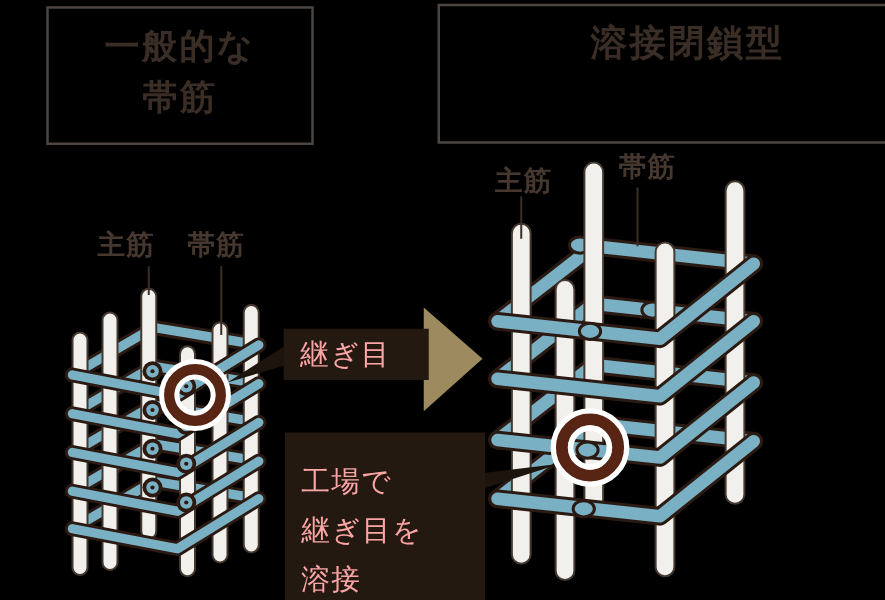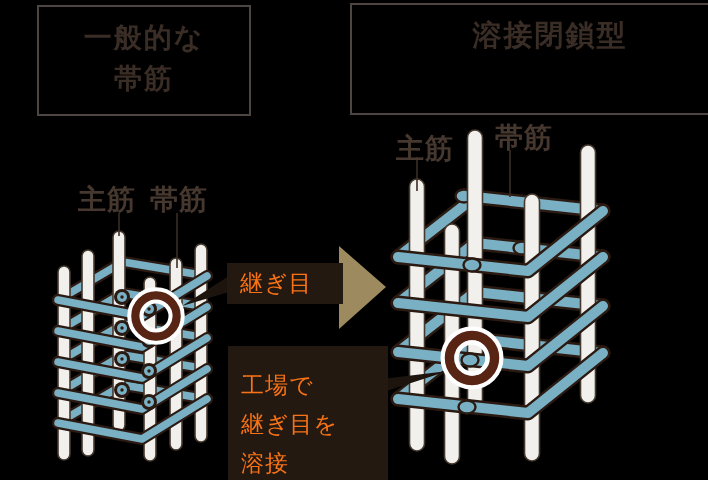--- a/index.html
+++ b/index.html
@@ -8,24 +8,24 @@
     font-family:Liberation Serif, serif;
   }
   .stage svg{position:absolute;left:0;top:0;}
   .title-box{
     position:absolute;border:2px solid #4c4541;color:#3a2d26;
     text-align:center;letter-spacing:2px;font-weight:600;
   }
   .title-box.tb-left{left:37px;top:5px;width:210px;height:97px;font-size:28px;padding-top:10px;line-height:41px;}
   .title-box.tb-right{left:350px;top:3px;width:316px;height:99px;font-size:29px;padding-top:9px;line-height:43px;padding-left:40px;}
   .bar-label{
-    position:absolute;color:#46382f;font-size:28px;letter-spacing:1px;font-weight:600;white-space:nowrap;
+    position:absolute;color:#46382f;font-size:22px;letter-spacing:1px;font-weight:600;white-space:nowrap;
   }
   .callout{
-    position:absolute;background:#241911;color:#f97316;font-weight:500;white-space:nowrap;
+    position:absolute;background:#241911;color:#fca5a5;font-weight:500;white-space:nowrap;
   }
   .callout.joint{left:227px;top:263px;width:103px;height:41px;font-size:23px;line-height:41px;padding-left:13px;letter-spacing:1px;}
   .callout.factory{left:228px;top:346px;width:147px;height:124px;font-size:23px;line-height:39px;padding:20px 0 0 13px;letter-spacing:1px;}
   
   .hoopD{fill:none;stroke:#2b1a12;stroke-linecap:round;stroke-linejoin:round;}
   .hoopT{fill:none;stroke:#7ab0c4;stroke-linecap:round;stroke-linejoin:round;}
   .lwD{stroke-width:12px;} .lwT{stroke-width:7.5px;}
   .rwD{stroke-width:15px;} .rwT{stroke-width:10px;}
   .bar{fill:#f2f0ec;stroke:#45392f;stroke-width:1.6px;}
   .bump{fill:#7ab0c4;stroke:#2b1a12;stroke-width:2.4px;}

